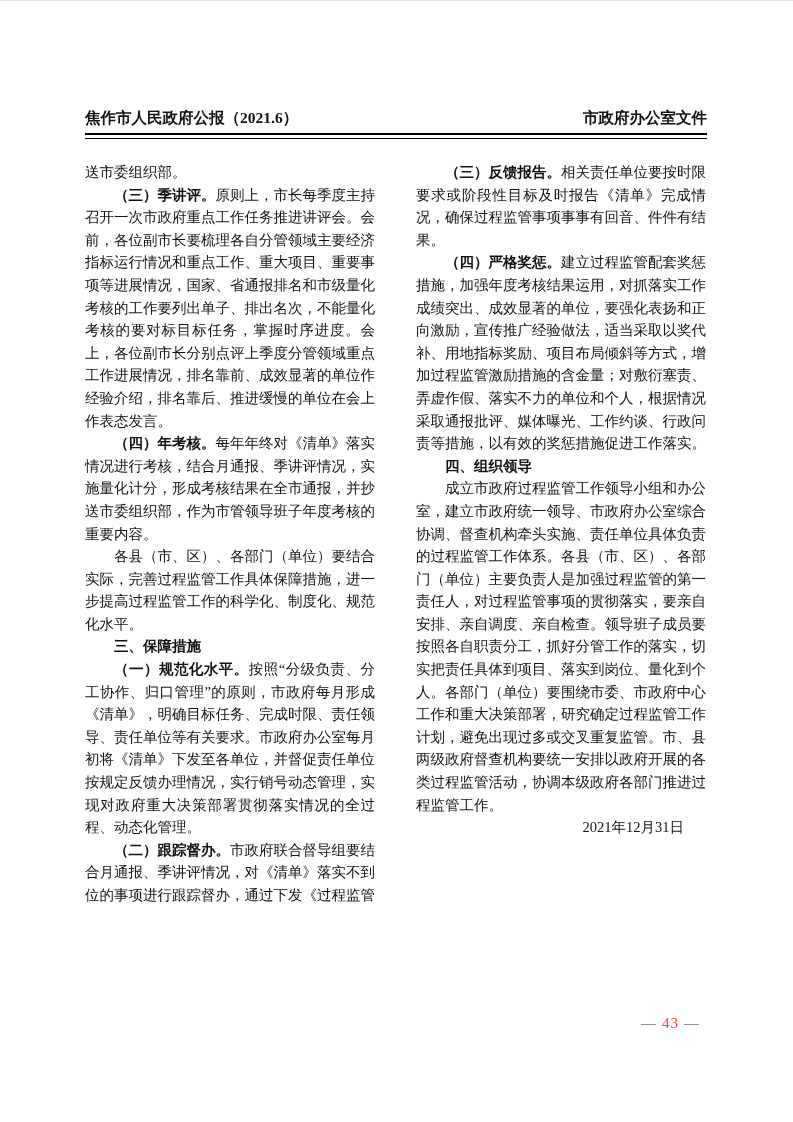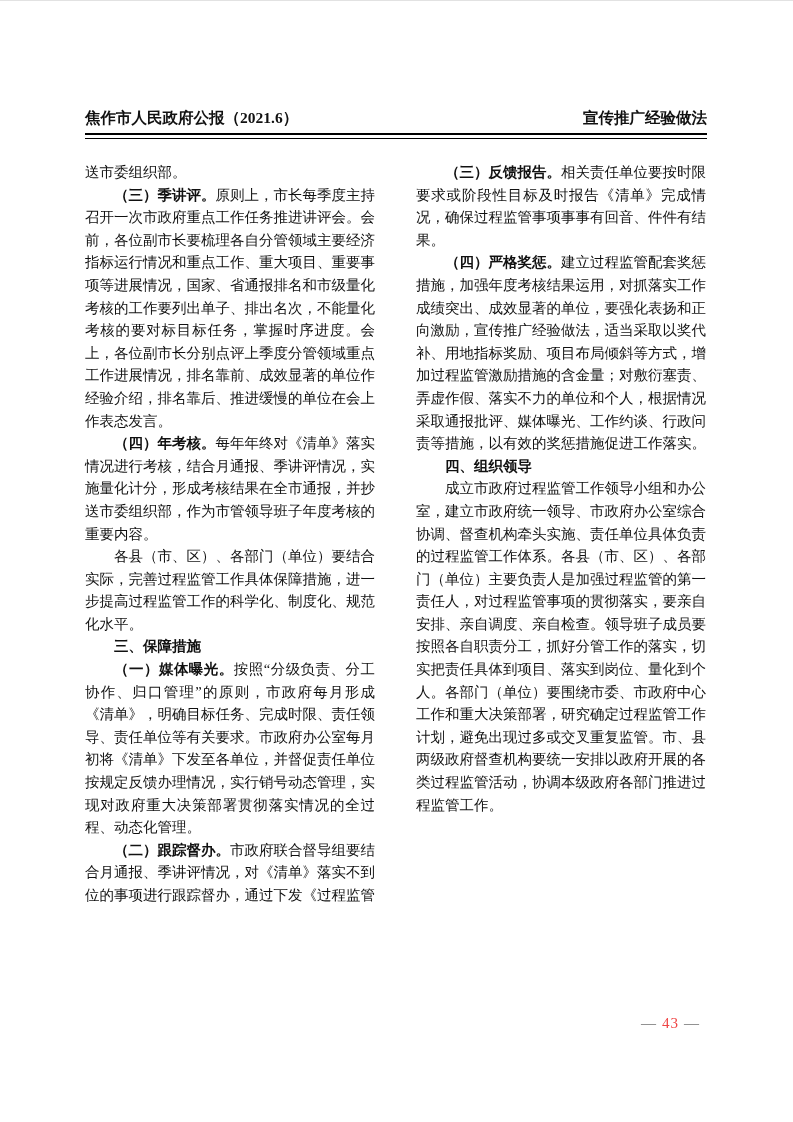--- a/index.html
+++ b/index.html
@@ -77,41 +77,42 @@
   .page-number .num  { color: #ef4444; padding: 0 5px; }
 </style>
 </head>
 <body>
 
 <div class="page">
   <div class="content">
 
     <div class="header-row">
       <span>焦作市人民政府公报（2021.6）</span>
-      <span>宣传推广经验做法</span>
+      <span>市政府办公室文件</span>
     </div>
     <div class="header-rule"></div>
 
     <div class="columns">
 
       <div class="col">
         <p class="no-indent"><span>送市委组织部。</span></p>
         <p class="indent"><span class="lead">（三）季讲评。</span><span>原则上，市长每季度主持召开一次市政府重点工作任务推进讲评会。会前，各位副市长要梳理各自分管领域主要经济指标运行情况和重点工作、重大项目、重要事项等进展情况，国家、省通报排名和市级量化考核的工作要列出单子、排出名次，不能量化考核的要对标目标任务，掌握时序进度。会上，各位副市长分别点评上季度分管领域重点工作进展情况，排名靠前、成效显著的单位作经验介绍，排名靠后、推进缓慢的单位在会上作表态发言。</span></p>
         <p class="indent"><span class="lead">（四）年考核。</span><span>每年年终对《清单》落实情况进行考核，结合月通报、季讲评情况，实施量化计分，形成考核结果在全市通报，并抄送市委组织部，作为市管领导班子年度考核的重要内容。</span></p>
         <p class="indent"><span>各县（市、区）、各部门（单位）要结合实际，完善过程监管工作具体保障措施，进一步提高过程监管工作的科学化、制度化、规范化水平。</span></p>
         <p class="indent heading">三、保障措施</p>
-        <p class="indent"><span class="lead">（一）媒体曝光。</span><span>按照“分级负责、分工协作、归口管理”的原则，市政府每月形成《清单》，明确目标任务、完成时限、责任领导、责任单位等有关要求。市政府办公室每月初将《清单》下发至各单位，并督促责任单位按规定反馈办理情况，实行销号动态管理，实现对政府重大决策部署贯彻落实情况的全过程、动态化管理。</span></p>
+        <p class="indent"><span class="lead">（一）规范化水平。</span><span>按照“分级负责、分工协作、归口管理”的原则，市政府每月形成《清单》，明确目标任务、完成时限、责任领导、责任单位等有关要求。市政府办公室每月初将《清单》下发至各单位，并督促责任单位按规定反馈办理情况，实行销号动态管理，实现对政府重大决策部署贯彻落实情况的全过程、动态化管理。</span></p>
         <p class="indent"><span class="lead">（二）跟踪督办。</span><span>市政府联合督导组要结合月通报、季讲评情况，对《清单》落实不到位的事项进行跟踪督办，通过下发《过程监管</span></p>
       </div>
 
       <div class="col">
         <p class="indent"><span class="lead">（三）反馈报告。</span><span>相关责任单位要按时限要求或阶段性目标及时报告《清单》完成情况，确保过程监管事项事事有回音、件件有结果。</span></p>
         <p class="indent"><span class="lead">（四）严格奖惩。</span><span>建立过程监管配套奖惩措施，加强年度考核结果运用，对抓落实工作成绩突出、成效显著的单位，要强化表扬和正向激励，宣传推广经验做法，适当采取以奖代补、用地指标奖励、项目布局倾斜等方式，增加过程监管激励措施的含金量；对敷衍塞责、弄虚作假、落实不力的单位和个人，根据情况采取通报批评、媒体曝光、工作约谈、行政问责等措施，以有效的奖惩措施促进工作落实。</span></p>
         <p class="indent heading">四、组织领导</p>
         <p class="indent"><span>成立市政府过程监管工作领导小组和办公室，建立市政府统一领导、市政府办公室综合协调、督查机构牵头实施、责任单位具体负责的过程监管工作体系。各县（市、区）、各部门（单位）主要负责人是加强过程监管的第一责任人，对过程监管事项的贯彻落实，要亲自安排、亲自调度、亲自检查。领导班子成员要按照各自职责分工，抓好分管工作的落实，切实把责任具体到项目、落实到岗位、量化到个人。各部门（单位）要围绕市委、市政府中心工作和重大决策部署，研究确定过程监管工作计划，避免出现过多或交叉重复监管。市、县两级政府督查机构要统一安排以政府开展的各类过程监管活动，协调本级政府各部门推进过程监管工作。</span></p>
+        <p class="date-line">2021年12月31日</p>
       </div>
 
     </div>
   </div>
 
   <div class="page-number">
     <span class="dash">—</span><span class="num">43</span><span class="dash">—</span>
   </div>
 </div>
 

